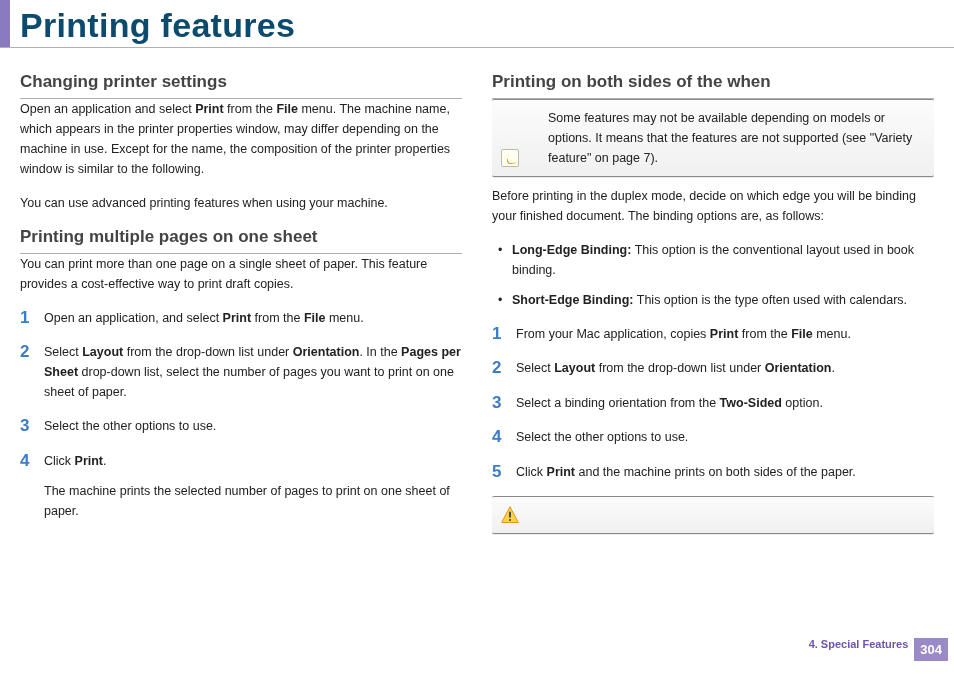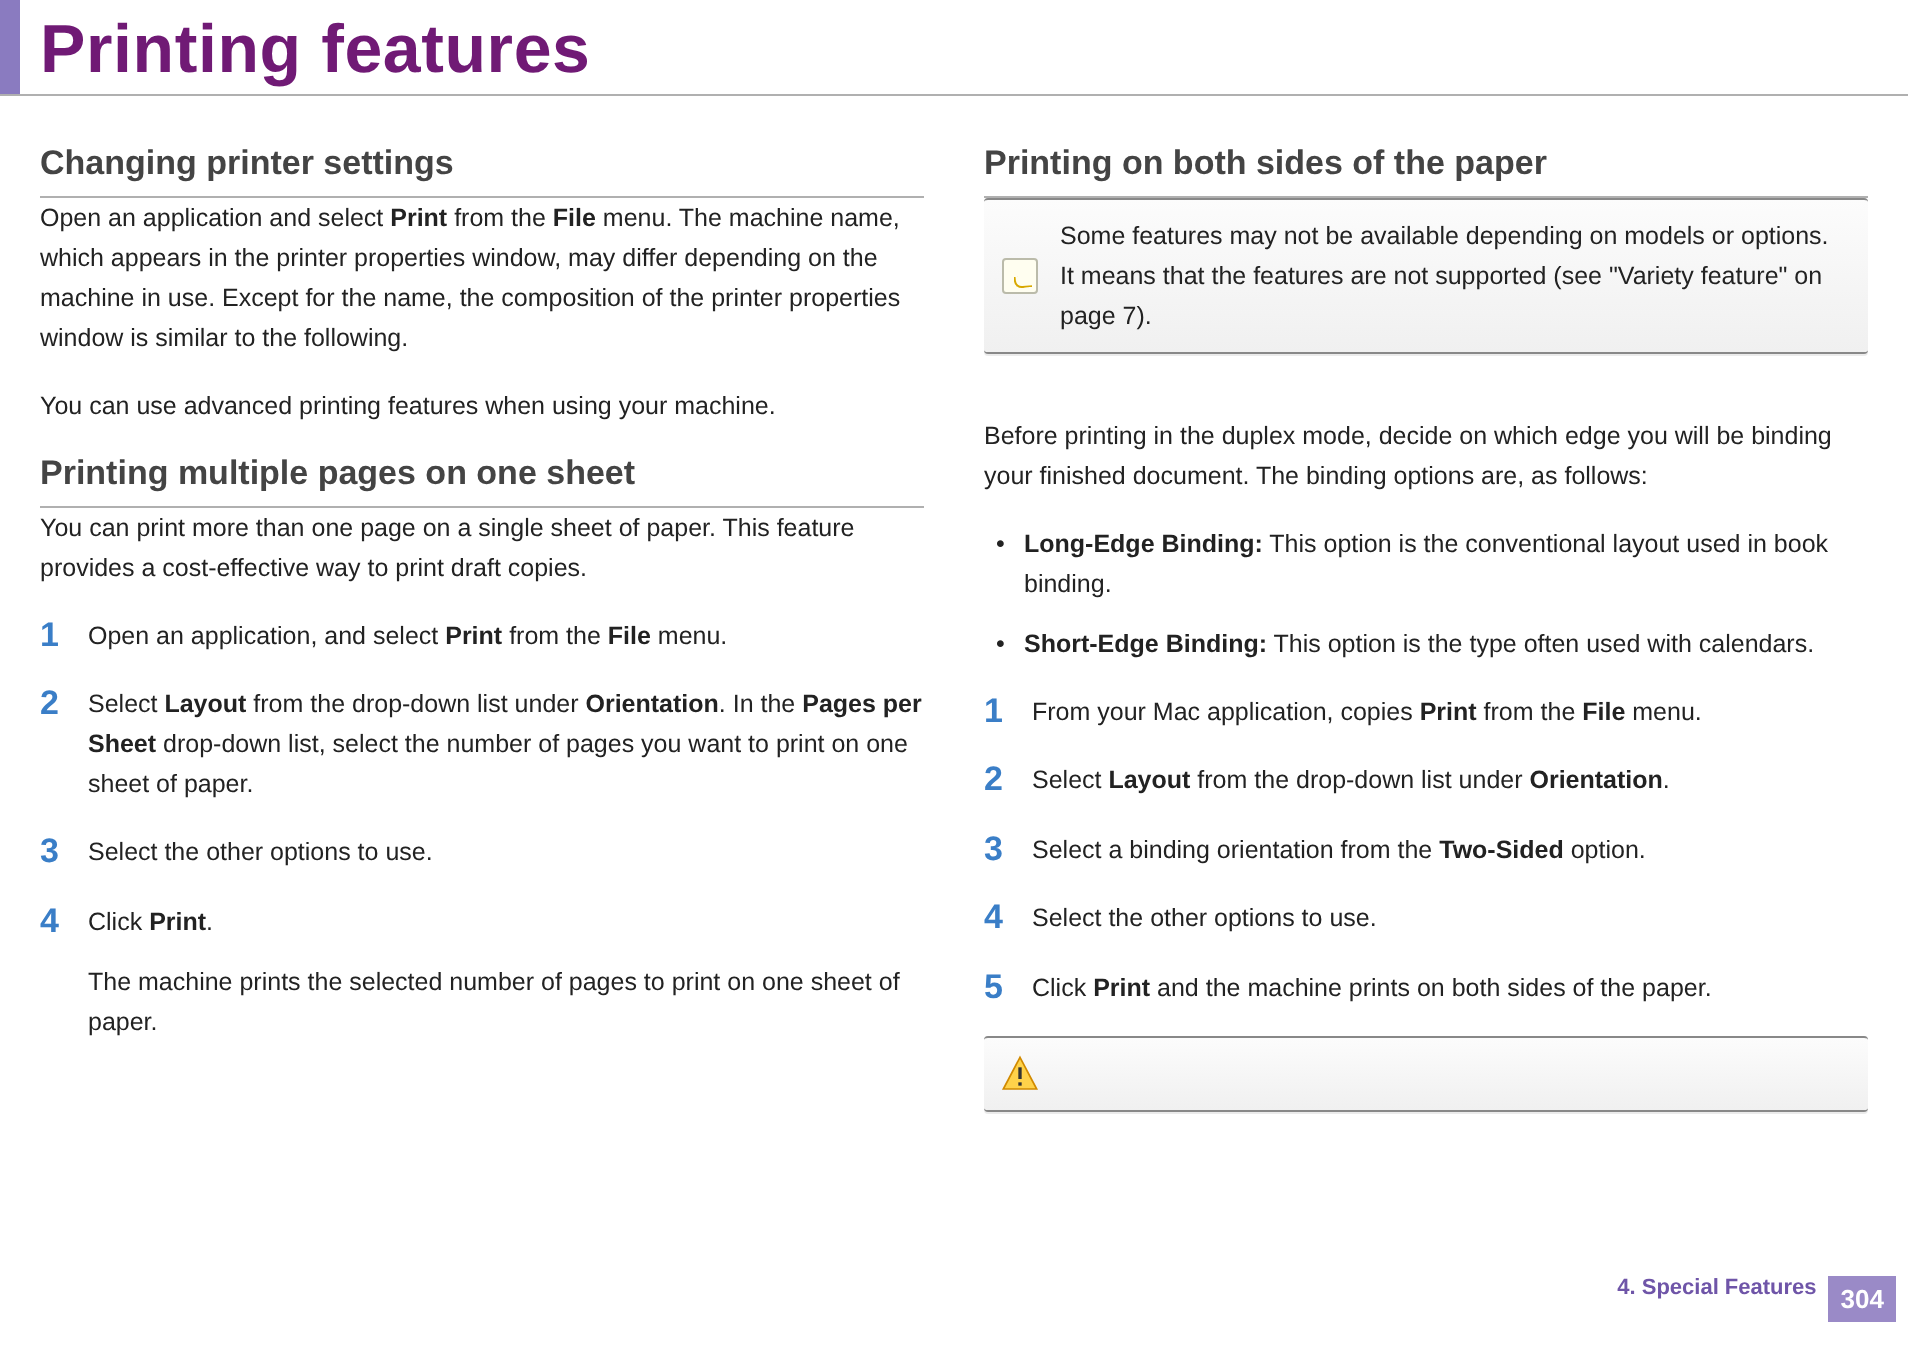--- a/index.html
+++ b/index.html
@@ -22,21 +22,21 @@
       margin-bottom: 4px;
     }
     .header-side {
       width: 10px;
       background: #8a7bc0;
       margin-right: 10px;
     }
     .header-title {
       font-size: 34px;
       font-weight: 700;
-      color: #701a75;
+      color: #0c4a6e;
       padding: 6px 0 2px 0;
       letter-spacing: 0.3px;
     }
     .columns {
       display: flex;
       padding: 20px 20px 0 20px;
       gap: 30px;
     }
     .column {
       flex: 1;
@@ -112,23 +112,23 @@
     }
     .bullet-text {
       flex: 1;
     }
     .callout {
       border-top: 1px solid #888;
       border-bottom: 1px solid #888;
       background: linear-gradient(#fcfcfc, #f0f0f0);
       padding: 8px 10px 8px 8px;
       display: flex;
-      align-items: center;
-      gap: 10px;
-      margin-bottom: 31px;
+      align-items: flex-end;
+      gap: 28px;
+      margin-bottom: 9px;
       border-radius: 2px;
       box-shadow: 0 1px 0 rgba(0,0,0,0.08);
     }
     .callout-icon {
       width: 20px;
       height: 20px;
       flex-shrink: 0;
       display: flex;
       align-items: center;
       justify-content: center;
@@ -225,21 +225,21 @@
         <div class="ol-num"></div>
         <div class="ol-text">
           <span>Click </span><b>Print</b><span>.</span>
         </div>
       </div>
       <div class="ol-sub">The machine prints the selected number of pages to print on one sheet of paper.</div>
     </div>
   </div>
 
   <div class="column">
-    <div class="section-heading first">Printing on both sides of the paper</div>
+    <div class="section-heading first">Printing on both sides of the when</div>
 
     <div class="callout">
       <div class="callout-icon">
           <div class="note-icon"></div>
         </div>
       <div class="callout-text">Some features may not be available depending on models or options. It means that the features are not supported (see "Variety feature" on page 7).</div>
     </div>
 
     <p class="body-text">Before printing in the duplex mode, decide on which edge you will be binding your finished document. The binding options are, as follows:</p>
 

